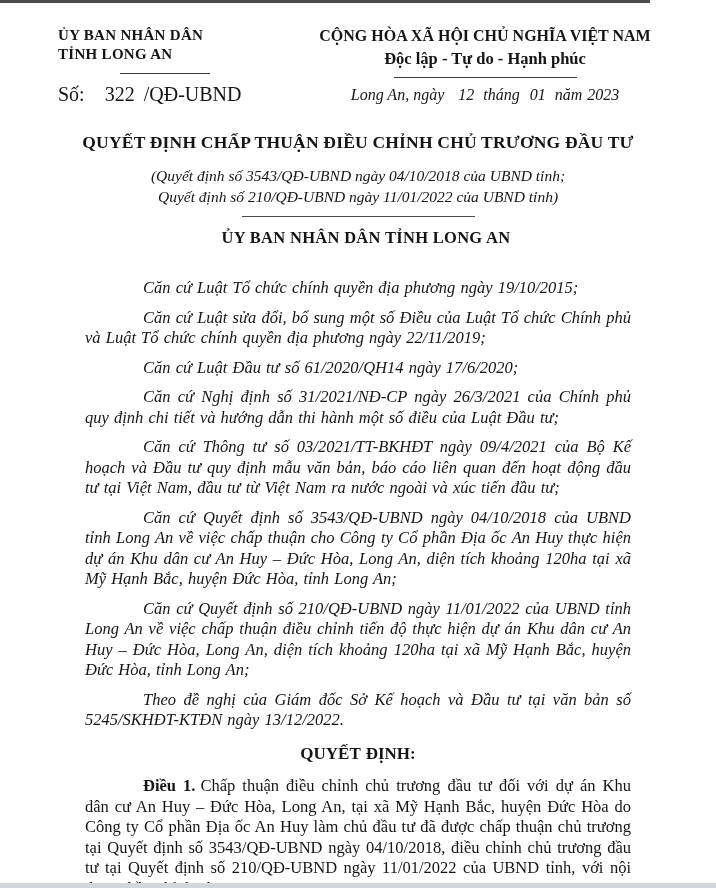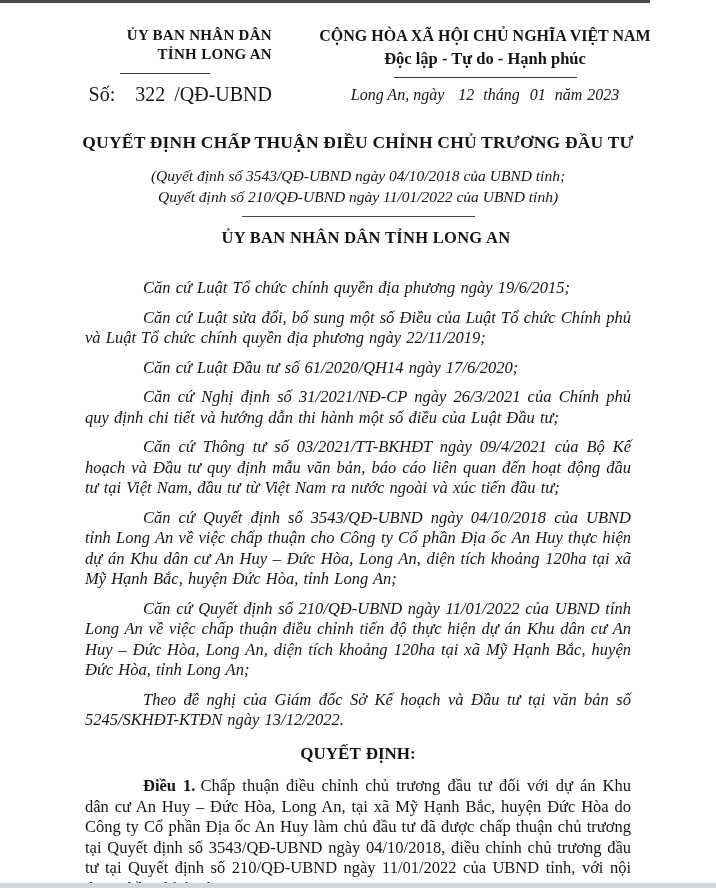--- a/index.html
+++ b/index.html
@@ -28,21 +28,21 @@
     height: 5px;
     background: #d3d7da;
   }
   
   .header {
     display: flex;
     padding: 26px 0 0 58px;
   }
   .hdr-left {
     width: 214px;
-    text-align: right;
+    text-align: left;
     flex: none;
   }
   .org-line {
     font-weight: bold;
     font-size: 15px;
     line-height: 19px;
     letter-spacing: 0.3px;
     white-space: nowrap;
   }
   .rule-left {
@@ -181,21 +181,21 @@
 
   <div class="title-block">
     <h1 class="doc-title">QUYẾT ĐỊNH CHẤP THUẬN ĐIỀU CHỈNH CHỦ TRƯƠNG ĐẦU TƯ</h1>
     <div class="doc-subtitle first">(Quyết định số 3543/QĐ-UBND ngày 04/10/2018 của UBND tỉnh;</div>
     <div class="doc-subtitle">Quyết định số 210/QĐ-UBND ngày 11/01/2022 của UBND tỉnh)</div>
     <div class="title-rule"></div>
     <div class="issuer-heading">ỦY BAN NHÂN DÂN TỈNH LONG AN</div>
   </div>
 
   <div class="doc-body">
-    <p class="recital">Căn cứ Luật Tổ chức chính quyền địa phương ngày 19/6/2015;</p>
+    <p class="recital">Căn cứ Luật Tổ chức chính quyền địa phương ngày 19/10/2015;</p>
     <p class="recital">Căn cứ Luật sửa đổi, bổ sung một số Điều của Luật Tổ chức Chính phủ và Luật Tổ chức chính quyền địa phương ngày 22/11/2019;</p>
     <p class="recital">Căn cứ Luật Đầu tư số 61/2020/QH14 ngày 17/6/2020;</p>
     <p class="recital">Căn cứ Nghị định số 31/2021/NĐ-CP ngày 26/3/2021 của Chính phủ quy định chi tiết và hướng dẫn thi hành một số điều của Luật Đầu tư;</p>
     <p class="recital">Căn cứ Thông tư số 03/2021/TT-BKHĐT ngày 09/4/2021 của Bộ Kế hoạch và Đầu tư quy định mẫu văn bản, báo cáo liên quan đến hoạt động đầu tư tại Việt Nam, đầu tư từ Việt Nam ra nước ngoài và xúc tiến đầu tư;</p>
     <p class="recital">Căn cứ Quyết định số 3543/QĐ-UBND ngày 04/10/2018 của UBND tỉnh Long An về việc chấp thuận cho Công ty Cổ phần Địa ốc An Huy thực hiện dự án Khu dân cư An Huy – Đức Hòa, Long An, diện tích khoảng 120ha tại xã Mỹ Hạnh Bắc, huyện Đức Hòa, tỉnh Long An;</p>
     <p class="recital">Căn cứ Quyết định số 210/QĐ-UBND ngày 11/01/2022 của UBND tỉnh Long An về việc chấp thuận điều chỉnh tiến độ thực hiện dự án Khu dân cư An Huy – Đức Hòa, Long An, diện tích khoảng 120ha tại xã Mỹ Hạnh Bắc, huyện Đức Hòa, tỉnh Long An;</p>
     <p class="recital">Theo đề nghị của Giám đốc Sở Kế hoạch và Đầu tư tại văn bản số 5245/SKHĐT-KTĐN ngày 13/12/2022.</p>
 
     <div class="decision-heading">QUYẾT ĐỊNH:</div>
 

